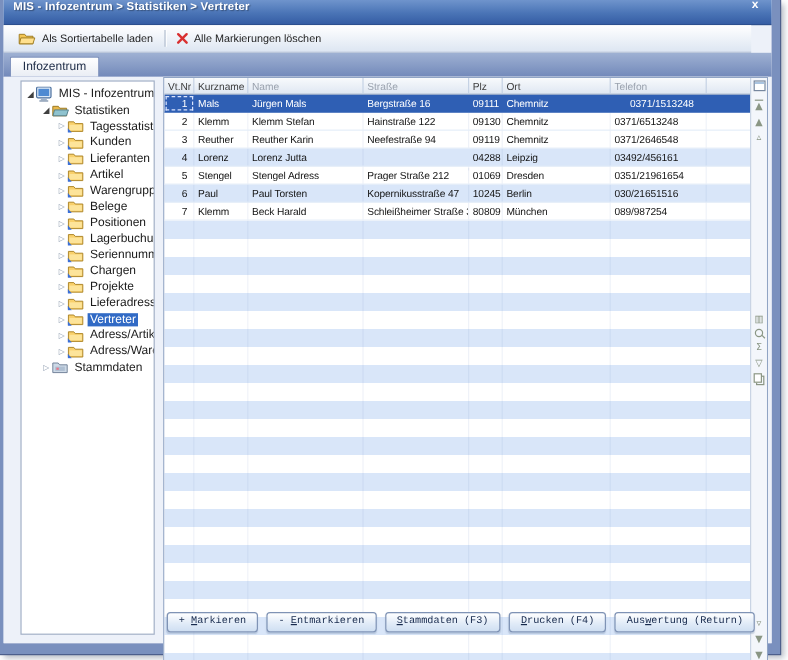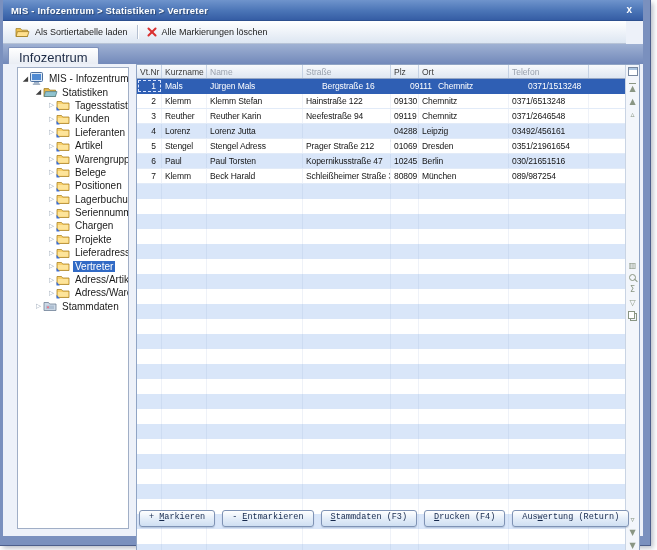--- a/index.html
+++ b/index.html
@@ -6,37 +6,37 @@
   body { font-family:"Liberation Sans","DejaVu Sans",sans-serif; background:#fff; }
   .page { position:relative; width:657px; height:550px; overflow:hidden; background:#fff; }
 
   
   .window { position:absolute; left:0; top:0; width:650px; height:545px;
     border-left:3px solid #7a90be; border-right:7px solid #7a90be; border-bottom:9px solid #7a90be;
     background:#edf1f9; box-shadow:0 0 0 1px #4d5f8c, 3px 3px 5px rgba(110,120,140,.5); }
 
   .titlebar { position:absolute; left:0; right:0; top:0; height:21px;
     background:linear-gradient(180deg,#6f94cc 0%,#4a74b6 55%,#355da4 100%);
-    border-bottom:1px solid #2c4f8e; display:flex; align-items:center; padding:0 8px; }
+    border-bottom:1px solid #2c4f8e; display:flex; align-items:flex-start; padding:0 8px; }
   .title { color:#fff; font-size:9.5px; font-weight:bold; letter-spacing:.2px; text-shadow:1px 1px 1px rgba(0,0,0,.35); flex:1; }
   .close { color:#fff; font-size:10px; font-weight:bold; cursor:pointer; padding:0 3px; line-height:10px; }
 
   .toolbar { position:absolute; left:0; right:17px; top:21px; height:23px;
     background:linear-gradient(#ffffff,#dde6f2); border-bottom:1px solid #b7c3d6;
     display:flex; align-items:center; padding-left:6px; }
   .tbtn { display:flex; align-items:center; gap:5px; padding:2px 6px; font-size:9px; color:#1c1c1c; cursor:pointer; border-radius:2px; }
   .tsep { width:1px; height:14px; background:#b4bfd0; box-shadow:1px 0 0 #fff; margin:0 3px; }
   .icon-x { width:10px; height:10px; position:relative; flex:none; }
   .icon-x::before,.icon-x::after { content:''; position:absolute; left:-1px; right:-1px; top:4px; height:2px; background:#d93030; border-radius:1px; }
   .icon-x::before { transform:rotate(45deg); } .icon-x::after { transform:rotate(-45deg); }
 
   .tabstrip { position:absolute; left:0; right:0; top:44px; height:20px;
     background:linear-gradient(#9fb1d3,#7289ba); display:flex; align-items:flex-end; padding-left:5px; }
   .tab { height:17px; background:linear-gradient(#ffffff,#e9edf4); border:1px solid #7d90ba; border-bottom:none;
-    border-radius:2px 2px 0 0; font-size:13px; color:#1c2a45; padding:2px 10px 0; cursor:pointer; }
+    border-radius:2px 2px 0 0; font-size:10px; color:#1c2a45; padding:2px 10px 0; cursor:pointer; }
 
   .content { position:absolute; left:0; right:0; top:64px; bottom:0; background:#edf1f9; }
 
   
   .treepanel { position:absolute; left:14px; top:3px; width:112px; height:462px;
     background:#fff; border:1px solid #a0aec6; overflow:hidden; padding-top:4px; }
   .titem { display:flex; align-items:center; height:13.4px; white-space:nowrap; cursor:pointer; }
   .texp { width:9px; flex:none; font-size:6.5px; line-height:8px; color:#93a0b2; text-align:center; font-family:"DejaVu Sans",sans-serif; }
   .texp-open { color:#404040; font-size:7px; }
   .ticon { width:17px; flex:none; display:flex; align-items:center; }
@@ -341,24 +341,24 @@
               <div class="hcell muted" style="width: 80px;">
                 <span class="htext">Telefon</span>
               </div>
               <div class="hcell hfill"></div>
             </div>
           <div id="grid-rows">
               <div class="grow selected">
                 <div class="gcell num focus" style="width: 25px;">1</div>
                 <div class="gcell" style="width: 45px;">Mals</div>
                 <div class="gcell" style="width: 96px;">Jürgen Mals</div>
-                <div class="gcell" style="width: 88px; margin-left: 16px;">Bergstraße 16</div>
+                <div class="gcell" style="width: 88px;">Bergstraße 16</div>
                 <div class="gcell" style="width: 28px;">09111</div>
                 <div class="gcell" style="width: 90px;">Chemnitz</div>
-                <div class="gcell" style="width: 80px;">0371/1513248</div>
+                <div class="gcell" style="width: 80px; margin-left: 13px;">0371/1513248</div>
                 <div class="gcell gfill"></div>
               </div>
               <div class="grow">
                 <div class="gcell num" style="width: 25px;">2</div>
                 <div class="gcell" style="width: 45px;">Klemm</div>
                 <div class="gcell" style="width: 96px;">Klemm Stefan</div>
                 <div class="gcell" style="width: 88px;">Hainstraße 122</div>
                 <div class="gcell" style="width: 28px;">09130</div>
                 <div class="gcell" style="width: 90px;">Chemnitz</div>
                 <div class="gcell" style="width: 80px;">0371/6513248</div>

